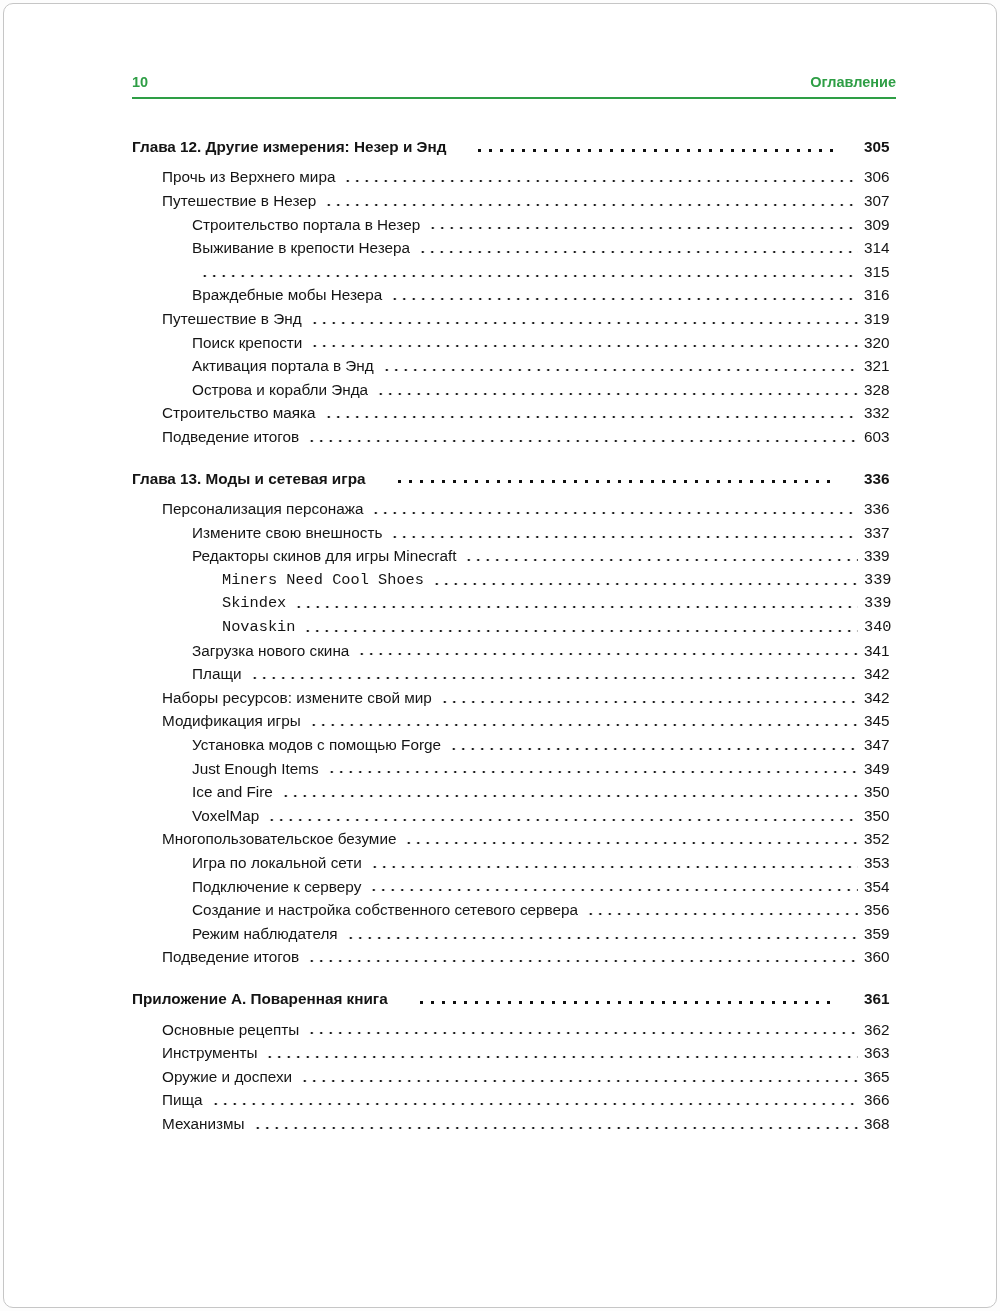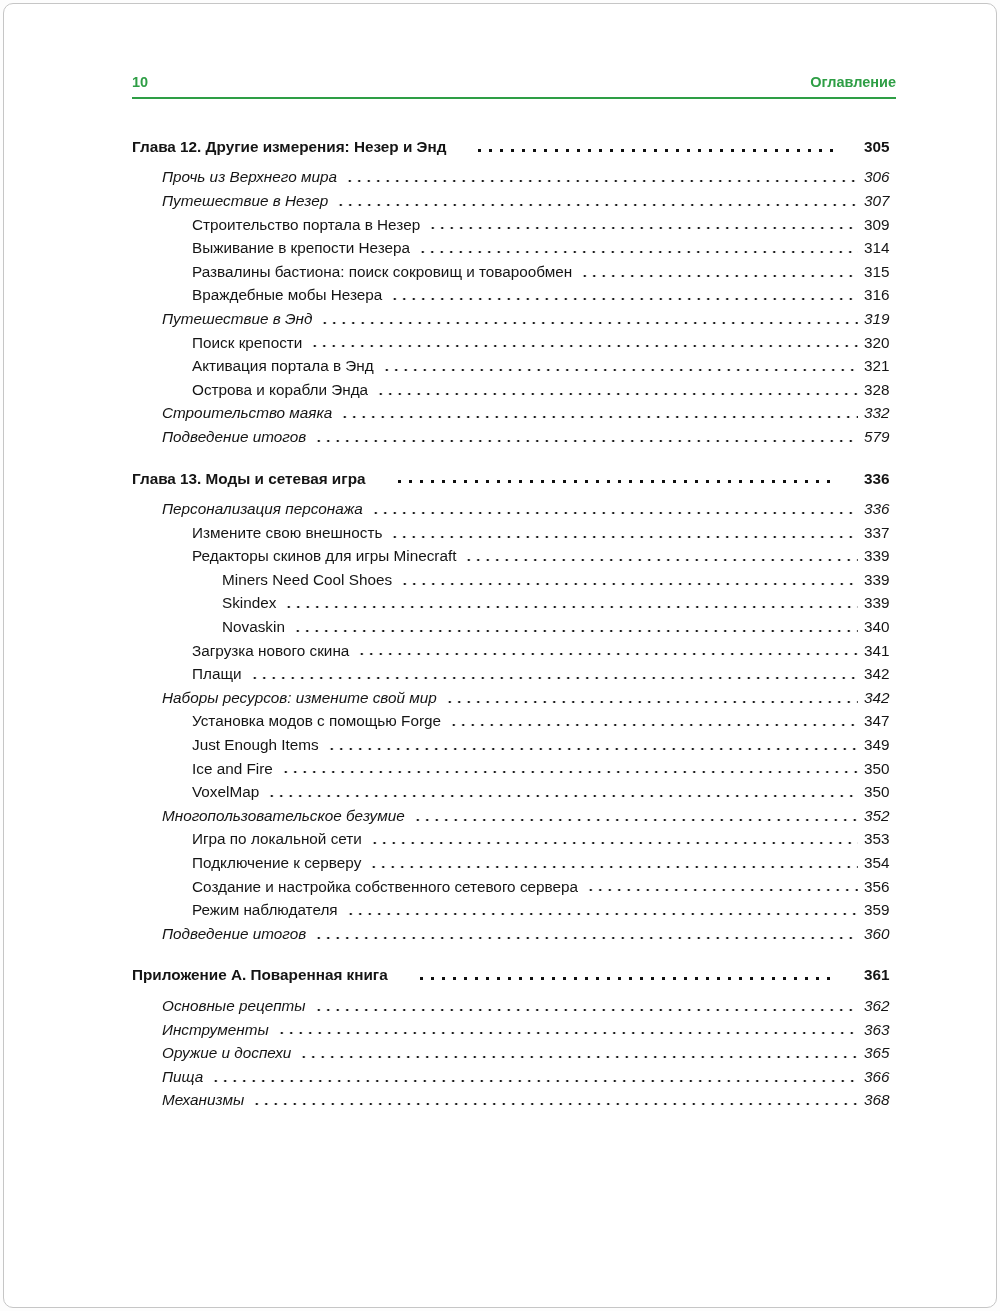--- a/index.html
+++ b/index.html
@@ -38,23 +38,23 @@
   .toc-section { margin-bottom: 18px; }
 
   .row {
     display: flex;
     align-items: center;
     height: 23.6px;
     font-size: 15.3px;
   }
   .row.bold { font-weight: bold; margin-bottom: 7px; gap: 20px; }
 
-  .lvl-1 { padding-left: 30px; font-style: italic; }
+  .lvl-1 { padding-left: 30px; }
   .lvl-2 { padding-left: 60px; }
-  .lvl-3 { padding-left: 90px; }
+  .lvl-3 { padding-left: 90px; font-family: Liberation Mono, monospace; }
 
   .entry-title { white-space: nowrap; }
 
   .leader {
     flex: 1;
     align-self: stretch;
     margin: 0 6px 0 8px;
     background-image: radial-gradient(circle, #1c1c1c 1.25px, transparent 1.55px);
     background-size: 9.5px 4px;
     background-repeat: repeat-x;
@@ -100,21 +100,20 @@
             <span class="entry-title">Строительство портала в Незер</span>
             <span class="leader"></span>
             <span class="pageno">309</span>
           </div>
           <div class="row lvl-2">
             <span class="entry-title">Выживание в крепости Незера</span>
             <span class="leader"></span>
             <span class="pageno">314</span>
           </div>
           <div class="row lvl-2">
-            <span class="entry-title">Развалины бастиона: поиск сокровищ и товарообмен</span>
             <span class="leader"></span>
             <span class="pageno">315</span>
           </div>
           <div class="row lvl-2">
             <span class="entry-title">Враждебные мобы Незера</span>
             <span class="leader"></span>
             <span class="pageno">316</span>
           </div>
           <div class="row lvl-1">
             <span class="entry-title">Путешествие в Энд</span>
@@ -137,21 +136,21 @@
             <span class="pageno">328</span>
           </div>
           <div class="row lvl-1">
             <span class="entry-title">Строительство маяка</span>
             <span class="leader"></span>
             <span class="pageno">332</span>
           </div>
           <div class="row lvl-1">
             <span class="entry-title">Подведение итогов</span>
             <span class="leader"></span>
-            <span class="pageno">579</span>
+            <span class="pageno">603</span>
           </div>
         </section>
         <section class="toc-section">
           <div class="row lvl-0 bold">
             <span class="entry-title">Глава 13. Моды и сетевая игра</span>
             <span class="leader"></span>
             <span class="pageno">336</span>
           </div>
           <div class="row lvl-1">
             <span class="entry-title">Персонализация персонажа</span>
@@ -191,20 +190,25 @@
           <div class="row lvl-2">
             <span class="entry-title">Плащи</span>
             <span class="leader"></span>
             <span class="pageno">342</span>
           </div>
           <div class="row lvl-1">
             <span class="entry-title">Наборы ресурсов: измените свой мир</span>
             <span class="leader"></span>
             <span class="pageno">342</span>
           </div>
+          <div class="row lvl-1">
+            <span class="entry-title">Модификация игры</span>
+            <span class="leader"></span>
+            <span class="pageno">345</span>
+          </div>
           <div class="row lvl-2">
             <span class="entry-title">Установка модов с помощью Forge</span>
             <span class="leader"></span>
             <span class="pageno">347</span>
           </div>
           <div class="row lvl-2">
             <span class="entry-title">Just Enough Items</span>
             <span class="leader"></span>
             <span class="pageno">349</span>
           </div>

